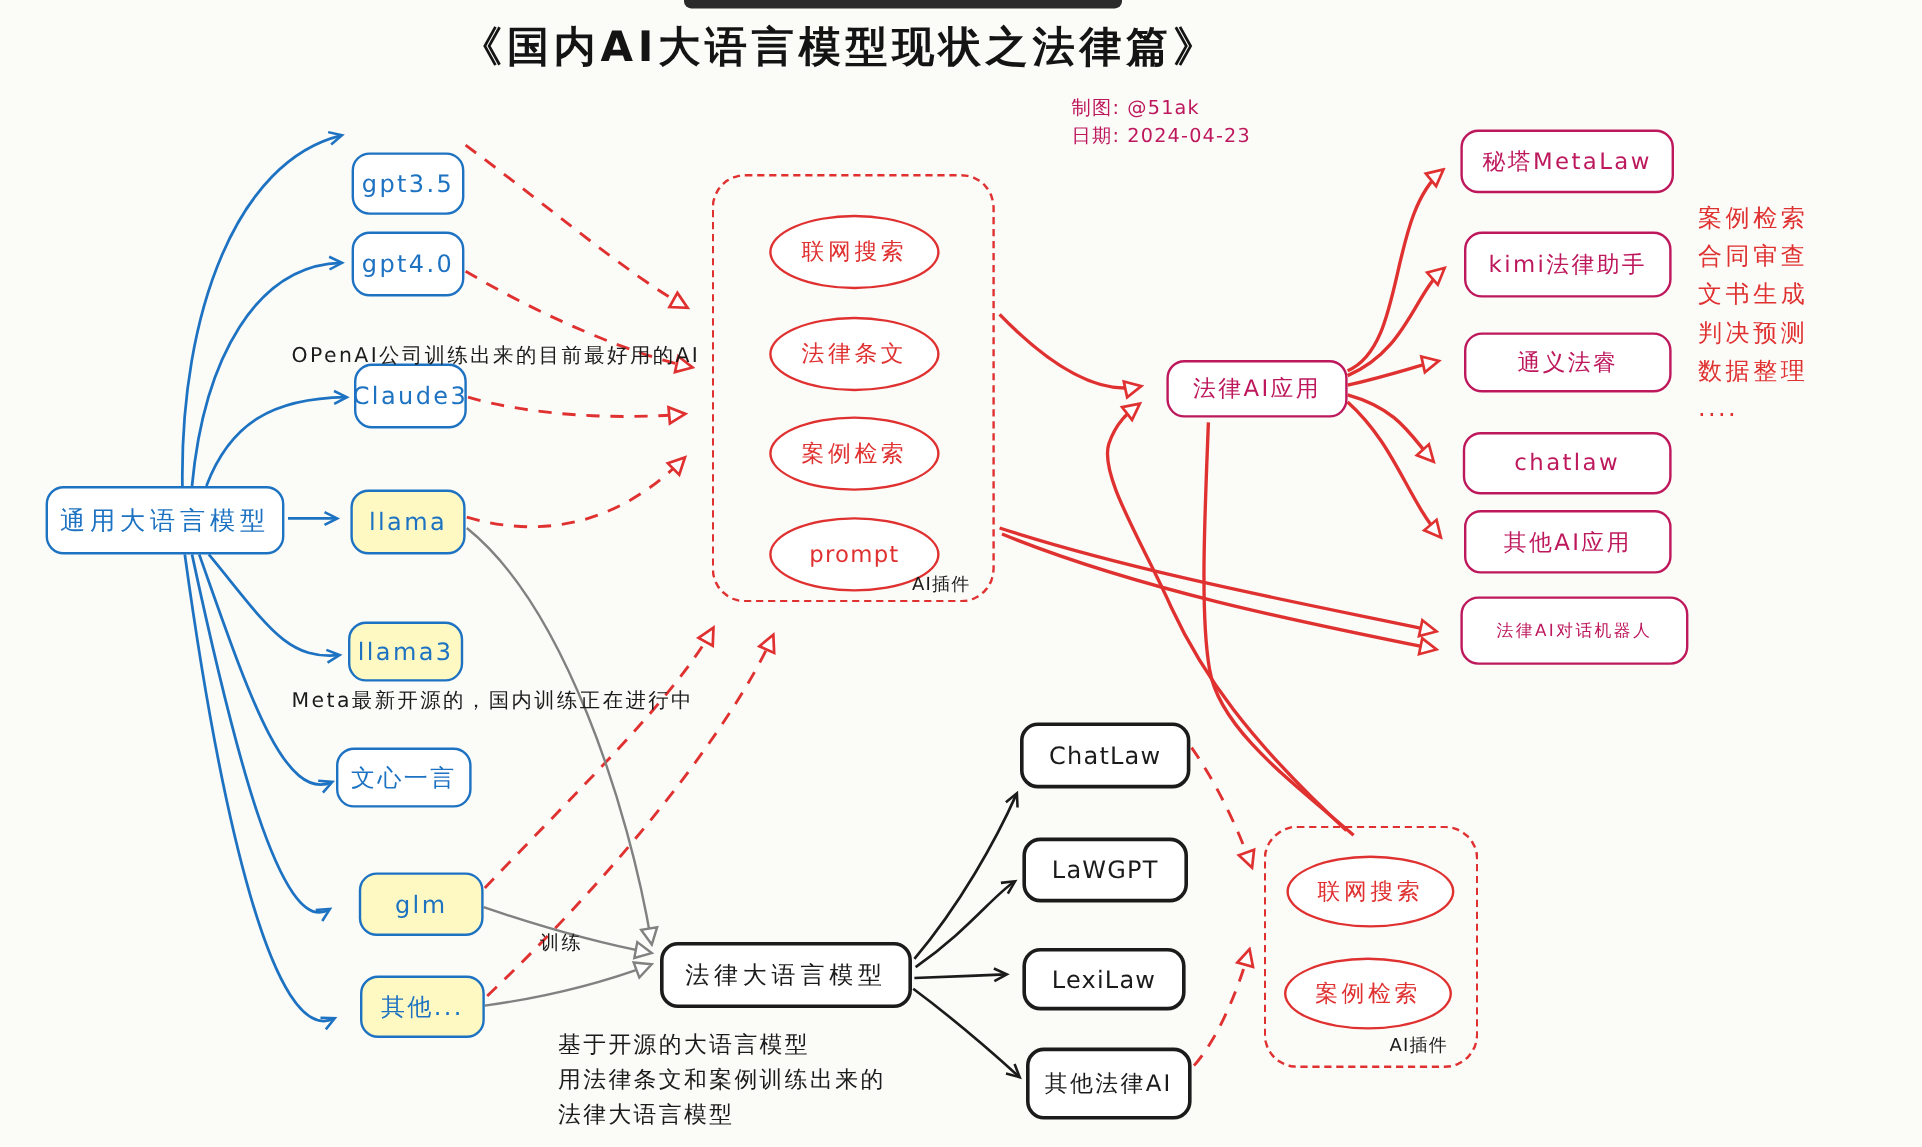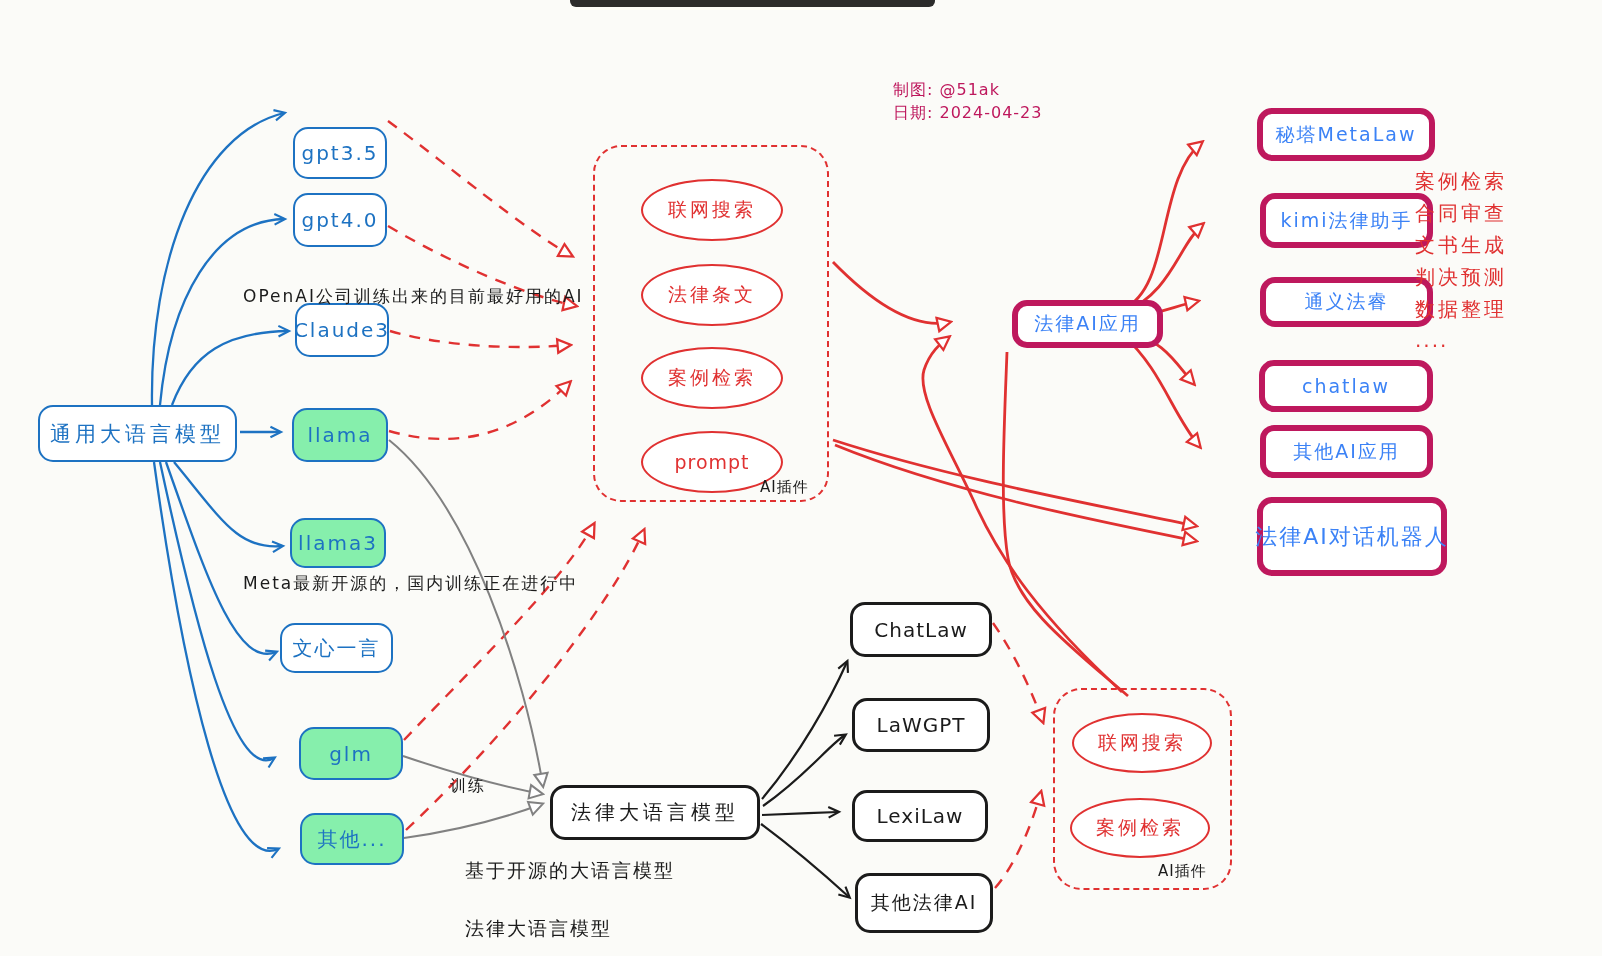--- a/index.html
+++ b/index.html
@@ -12,22 +12,22 @@
   .er{stroke:#e03131;fill:none;stroke-width:2.8px;}
   .erd{stroke:#e03131;fill:none;stroke-width:2.4px;stroke-dasharray:11 9;}
   .eg{stroke:#818181;fill:none;stroke-width:2px;}
   .ek{stroke:#1b1b1b;fill:none;stroke-width:2.2px;}
   .node{
     position:absolute;display:flex;align-items:center;justify-content:center;
     border-radius:15px;background:#fff;font-size:20px;box-sizing:border-box;
     white-space:nowrap;letter-spacing:2px;
   }
   .blue{border:2.5px solid #1d72c2;color:#1d72c2;}
-  .blue.fill{background:#86efac;}
-  .redbox{border:6px solid #be185d;color:#3b82f6;margin-left:40px;}
+  .blue.fill{background:#fef9c3;}
+  .redbox{border:2px solid #be185d;color:#be185d;}
   .blackbox{border:3px solid #1b1b1b;color:#1b1b1b;}
   .dashedbox{
     position:absolute;border:2.6px dashed #e03131;border-radius:28px;
     box-sizing:border-box;background:transparent;
   }
   .oval{
     position:absolute;border:2.2px solid #e03131;border-radius:50%;
     color:#e03131;display:flex;align-items:center;justify-content:center;
     font-size:19px;background:#fff;box-sizing:border-box;letter-spacing:3px;white-space:nowrap;
   }
@@ -108,54 +108,56 @@
 
     <g>
       <path class="ek" d="M762,799 C800,754 830,700 847,662" marker-end="url(#ak)"></path>
       <path class="ek" d="M763,806 C806,776 828,746 845,735" marker-end="url(#ak)"></path>
       <path class="ek" d="M762,815 C790,814 812,813 838,812" marker-end="url(#ak)"></path>
       <path class="ek" d="M761,824 C796,850 828,878 849,897" marker-end="url(#ak)"></path>
     </g>
   </svg>
 
   <div class="topbar"></div>
+  <div class="title">《国内AI大语言模型现状之法律篇》</div>
   <div class="credit" style="left:893px;top:80px;">制图: @51ak</div>
   <div class="credit" style="left:893px;top:103px;">日期: 2024-04-23</div>
 
   <div class="node blue" style="left:38px;top:405px;width:199px;height:57px;font-size:21px;letter-spacing:4px;">通用大语言模型</div>
   <div class="node blue" style="left:293px;top:88px;width:94px;height:52px;margin-top:39px;">gpt3.5</div>
   <div class="node blue" style="left:293px;top:193px;width:94px;height:54px;">gpt4.0</div>
   <div class="node blue" style="left:295px;top:303px;width:94px;height:54px;">Claude3</div>
   <div class="node blue fill" style="left:292px;top:408px;width:96px;height:54px;">llama</div>
   <div class="node blue fill" style="left:290px;top:518px;width:96px;height:50px;">llama3</div>
   <div class="node blue" style="left:280px;top:623px;width:113px;height:50px;">文心一言</div>
   <div class="node blue fill" style="left:299px;top:727px;width:104px;height:53px;">glm</div>
   <div class="node blue fill" style="left:300px;top:813px;width:104px;height:52px;">其他...</div>
 
   <div class="note" style="left:243px;top:257px;margin-top:28px;">OPenAI公司训练出来的目前最好用的AI</div>
   <div class="note" style="left:243px;top:572px;">Meta最新开源的，国内训练正在进行中</div>
   <div class="note" style="left:450px;top:776px;font-size:16px;">训练</div>
   <div class="note" style="left:465px;top:858px;font-size:19px;">基于开源的大语言模型</div>
+  <div class="note" style="left:465px;top:887px;font-size:19px;">用法律条文和案例训练出来的</div>
   <div class="note" style="left:465px;top:916px;font-size:19px;">法律大语言模型</div>
 
   <div class="dashedbox" style="left:593px;top:145px;width:236px;height:357px;"></div>
   <div class="oval" style="left:641px;top:179px;width:142px;height:62px;">联网搜索</div>
   <div class="oval" style="left:641px;top:264px;width:142px;height:62px;">法律条文</div>
   <div class="oval" style="left:641px;top:347px;width:142px;height:62px;">案例检索</div>
   <div class="oval" style="left:641px;top:431px;width:142px;height:62px;letter-spacing:1px;">prompt</div>
   <div class="plugin-tag" style="left:760px;top:478px;">AI插件</div>
 
   <div class="node redbox" style="left:972px;top:300px;width:151px;height:48px;font-size:19px;">法律AI应用</div>
 
   <div class="node redbox" style="left:1217px;top:108px;width:178px;height:53px;font-size:19px;">秘塔MetaLaw</div>
   <div class="node redbox" style="left:1220px;top:193px;width:173px;height:55px;font-size:19px;">kimi法律助手</div>
   <div class="node redbox" style="left:1220px;top:277px;width:173px;height:50px;font-size:19px;">通义法睿</div>
   <div class="node redbox" style="left:1219px;top:360px;width:174px;height:52px;font-size:19px;">chatlaw</div>
   <div class="node redbox" style="left:1220px;top:425px;width:173px;height:53px;font-size:19px;border-radius:14px;">其他AI应用</div>
-  <div class="node redbox" style="left:1217px;top:497px;width:190px;height:79px;font-size:22px;text-align:right;">法律AI对话机器人</div>
+  <div class="node redbox" style="left:1217px;top:497px;width:190px;height:57px;font-size:14px;text-align:right;">法律AI对话机器人</div>
 
   <div class="cap" style="left:1415px;top:168px;">案例检索</div>
   <div class="cap" style="left:1415px;top:200px;">合同审查</div>
   <div class="cap" style="left:1415px;top:232px;">文书生成</div>
   <div class="cap" style="left:1415px;top:264px;">判决预测</div>
   <div class="cap" style="left:1415px;top:296px;">数据整理</div>
   <div class="cap" style="left:1415px;top:328px;letter-spacing:2px;">....</div>
 
   <div class="node blackbox" style="left:550px;top:785px;width:210px;height:55px;letter-spacing:4px;">法律大语言模型</div>
   <div class="node blackbox" style="left:850px;top:602px;width:142px;height:55px;letter-spacing:1px;">ChatLaw</div>

